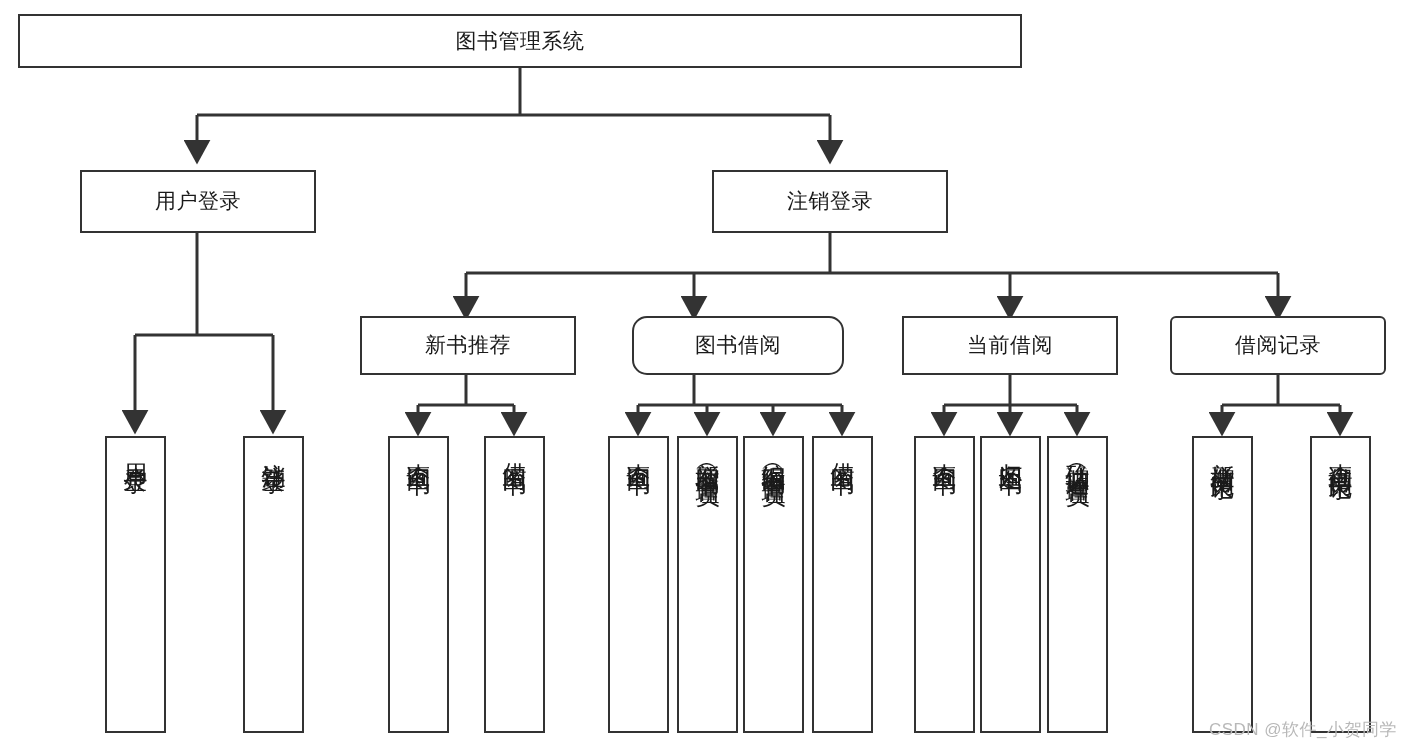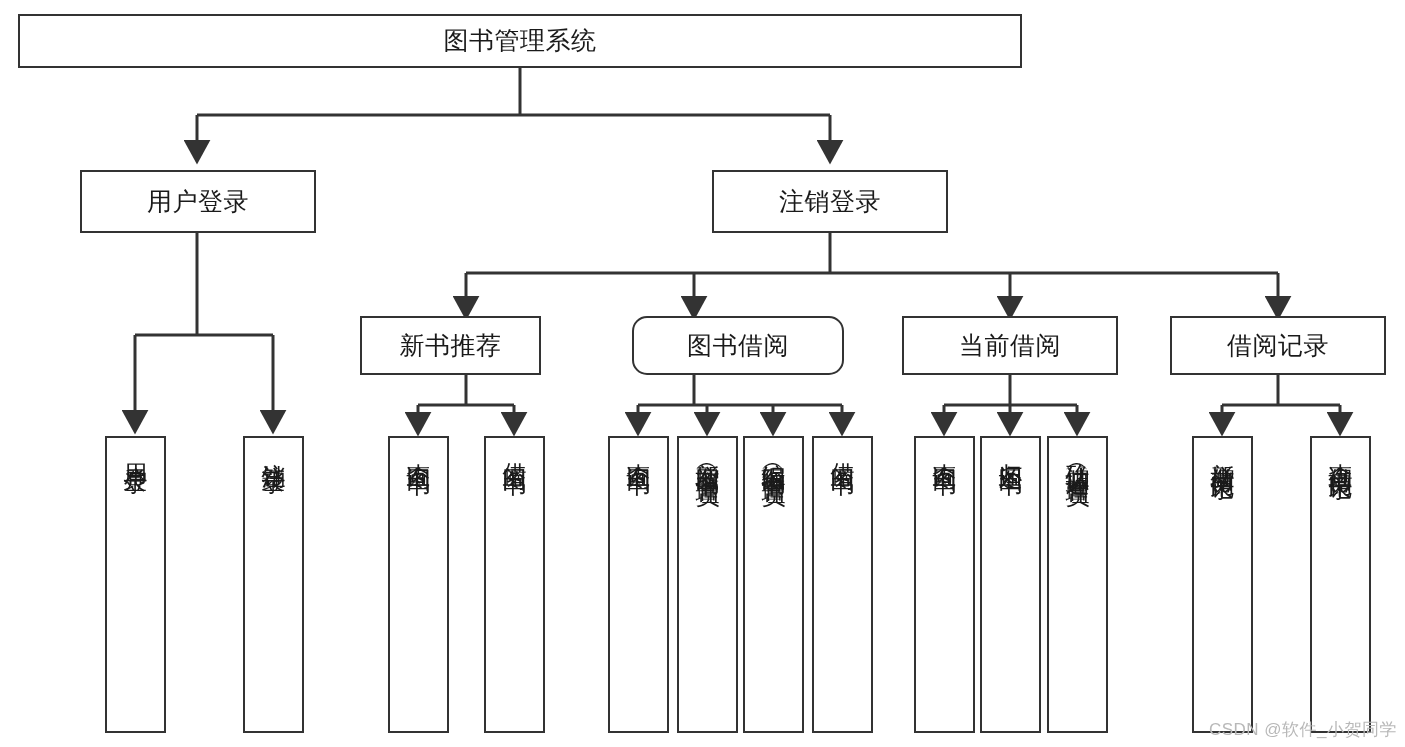--- a/index.html
+++ b/index.html
@@ -35,21 +35,21 @@
     justify-content: center;
     color: #1a1a1a;
   }
   .node .label {
     display: block;
     text-align: center;
     line-height: 1.18;
   }
   
   .node.horiz .label {
-    font-size: 25px;
+    font-size: 21px;
     letter-spacing: 0.5px;
     white-space: nowrap;
   }
   
   .node.vert {
     align-items: flex-start;
     justify-content: center;
     padding-top: 6px;
   }
   .node.vert .label {
@@ -132,33 +132,33 @@
   </div>
 
   <div class="node horiz" style="left:80px; top:170px; width:236px; height:63px;">
     <span class="label">用户登录</span>
   </div>
 
   <div class="node horiz" style="left:712px; top:170px; width:236px; height:63px;">
     <span class="label">注销登录</span>
   </div>
 
-  <div class="node horiz" style="left:360px; top:316px; width:181px; height:59px;">
+  <div class="node horiz" style="left:360px; top:316px; width:216px; height:59px;">
     <span class="label">新书推荐</span>
   </div>
 
   <div class="node horiz" style="left:632px; top:316px; width:212px; height:59px;border-radius:15px;">
     <span class="label">图书借阅</span>
   </div>
 
   <div class="node horiz" style="left:902px; top:316px; width:216px; height:59px;">
     <span class="label">当前借阅</span>
   </div>
 
-  <div class="node horiz" style="left:1170px; top:316px; width:216px; height:59px;">
+  <div class="node horiz" style="left:1170px; top:316px; width:216px; height:59px;border-radius:6px;">
     <span class="label">借阅记录</span>
   </div>
 
   <div class="node vert" style="left:105px; top:436px; width:61px; height:297px;">
     <span class="label">用户登录</span>
   </div>
 
   <div class="node vert" style="left:243px; top:436px; width:61px; height:297px;">
     <span class="label">注销登录</span>
   </div>

